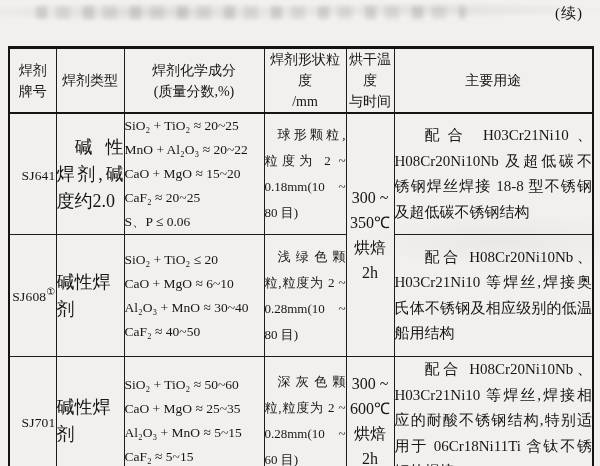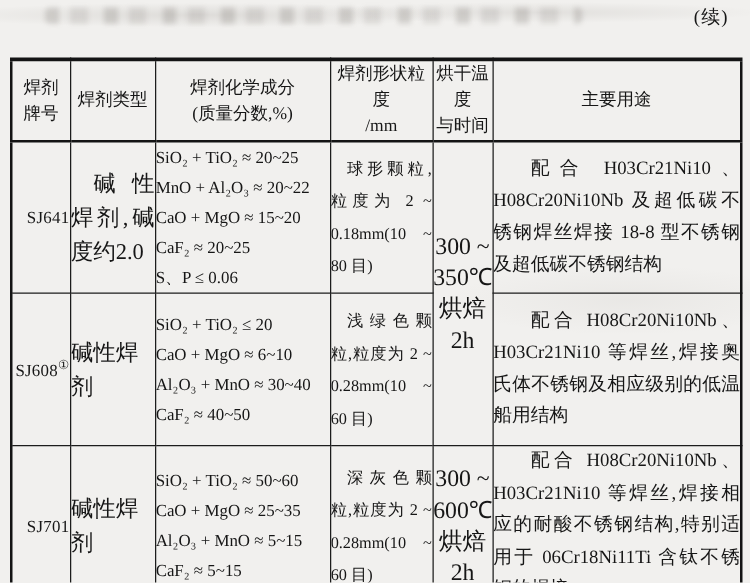--- a/index.html
+++ b/index.html
@@ -83,21 +83,21 @@
   td.comp .fline { line-height: 24px; }
   td.shape {
     padding: 0 5px;
     font-size: 13px;
     line-height: 26px;
     text-align: justify;
   }
   td.shape .txt { text-indent: 1em; }
   td.drying {
     text-align: center;
-    font-size: 19px;
+    font-size: 16px;
     line-height: 25px;
   }
   td.usage {
     padding: 0 10px;
     font-size: 15px;
     line-height: 25.5px;
     text-align: justify;
   }
   td.usage .txt { text-indent: 2em; }
   .footnote {
@@ -183,21 +183,21 @@
         <td class="ftype center">
           <div>碱性焊剂</div>
         </td>
         <td class="comp">
           <div class="fline">SiO₂ + TiO₂ ≤ 20</div>
           <div class="fline">CaO + MgO ≈ 6~10</div>
           <div class="fline">Al₂O₃ + MnO ≈ 30~40</div>
           <div class="fline">CaF₂ ≈ 40~50</div>
         </td>
         <td class="shape">
-          <div class="txt">浅绿色颗粒,粒度为 2 ~ 0.28mm(10 ~ 60 目)</div>
+          <div class="txt">浅绿色颗粒,粒度为 2 ~ 0.28mm(10 ~ 80 目)</div>
         </td>
         <td class="usage">
           <div class="txt">配合 H08Cr20Ni10Nb、H03Cr21Ni10 等焊丝,焊接奥氏体不锈钢及相应级别的低温船用结构</div>
         </td>
       </tr>
       <tr class="r3">
         <td class="brand">
           <span>SJ701</span><sup></sup>
         </td>
         <td class="ftype center">

